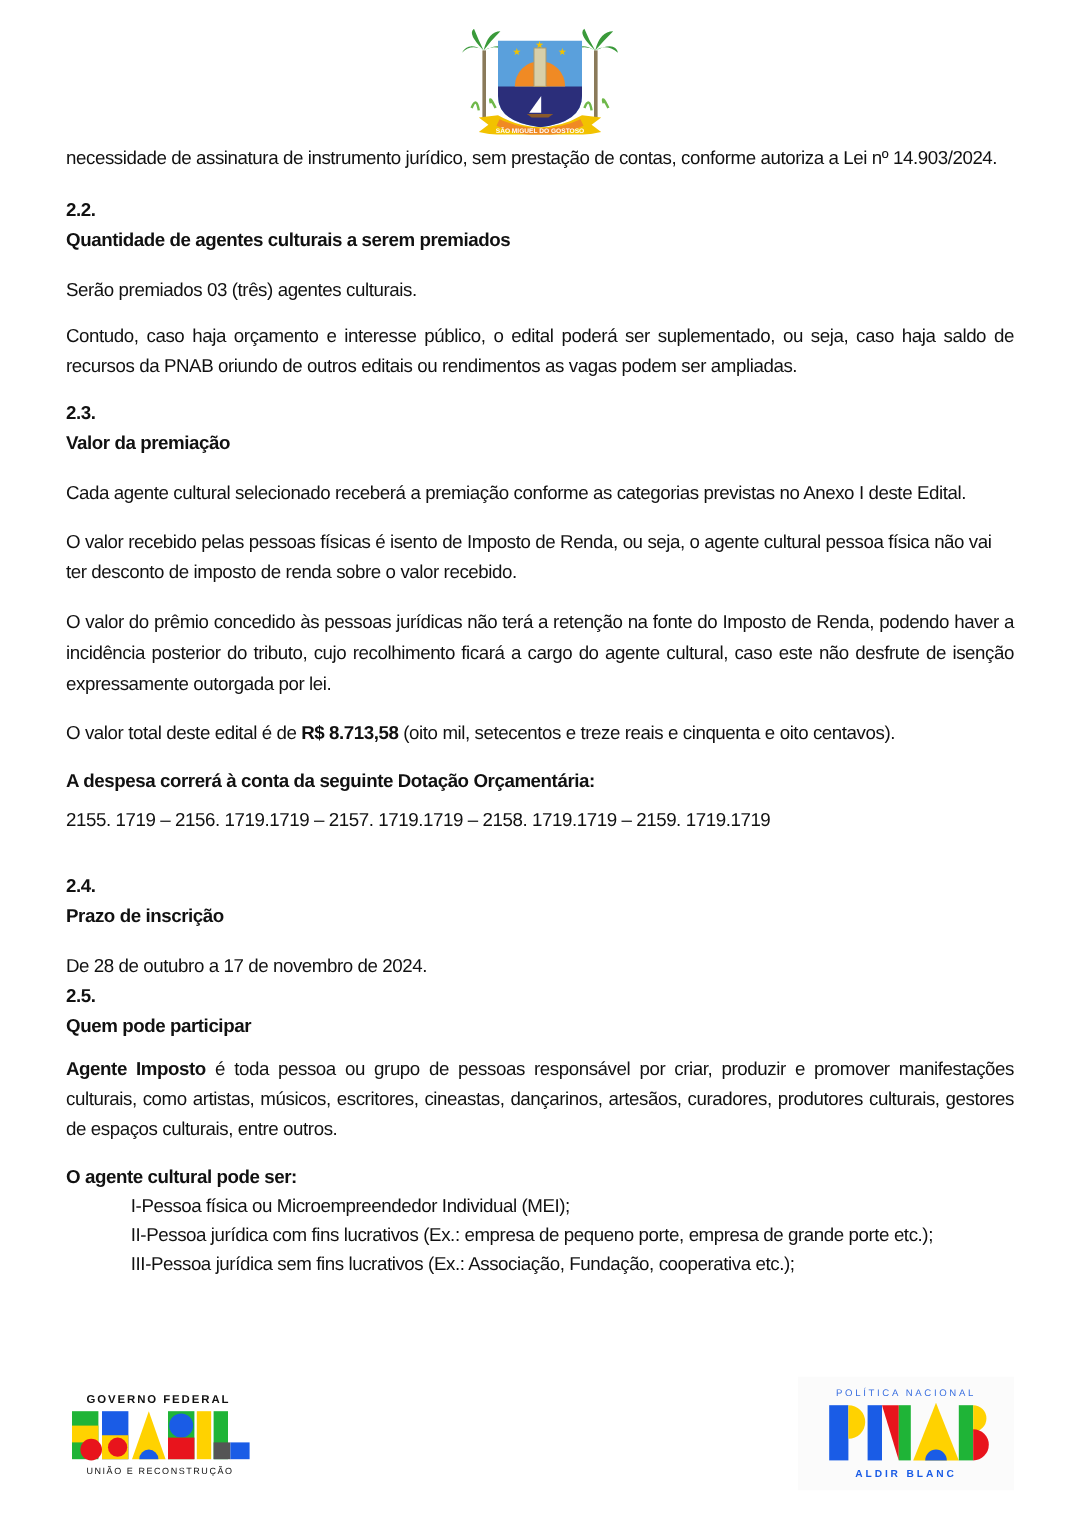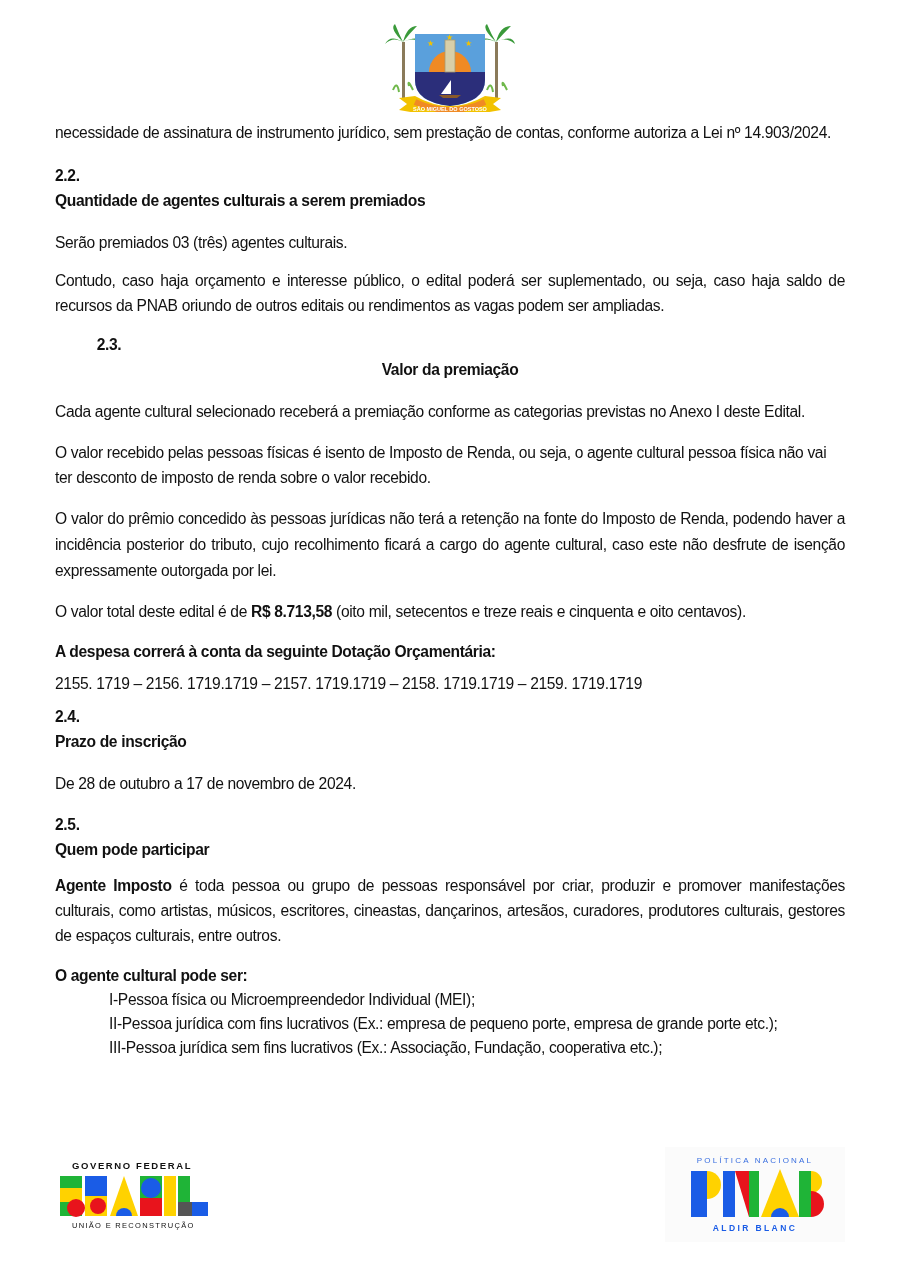--- a/index.html
+++ b/index.html
@@ -57,40 +57,40 @@
 
     <p class="just">necessidade de assinatura de instrumento jurídico, sem prestação de contas, conforme autoriza a Lei nº 14.903/2024.</p>
 
     <div class="sec" style="margin-top:18px;">
       <span class="num">2.2.</span>
       <span>Quantidade de agentes culturais a serem premiados</span>
     </div>
     <p style="margin-top:17px;">Serão premiados 03 (três) agentes culturais.</p>
     <p class="just" style="margin-top:13px;">Contudo, caso haja orçamento e interesse público, o edital poderá ser suplementado, ou seja, caso haja saldo de recursos da PNAB oriundo de outros editais ou rendimentos as vagas podem ser ampliadas.</p>
 
-    <div class="sec" style="margin-top:14px;text-align:center;">
+    <div class="sec" style="margin-top:14px;">
       <span class="num">2.3.</span>
       <span>Valor da premiação</span>
     </div>
     <p style="margin-top:17px;">Cada agente cultural selecionado receberá a premiação conforme as categorias previstas no Anexo I deste Edital.</p>
     <p style="margin-top:16px;">O valor recebido pelas pessoas físicas é isento de Imposto de Renda, ou seja, o agente cultural pessoa física não vai ter desconto de imposto de renda sobre o valor recebido.</p>
     <p class="just" style="margin-top:16px; line-height:26px;">O valor do prêmio concedido às pessoas jurídicas não terá a retenção na fonte do Imposto de Renda, podendo haver a incidência posterior do tributo, cujo recolhimento ficará a cargo do agente cultural, caso este não desfrute de isenção expressamente outorgada por lei.</p>
     <p style="margin-top:15px;">
       <span>O valor total deste edital é de </span><span class="b">R$ 8.713,58</span><span> (oito mil, setecentos e treze reais e cinquenta e oito centavos).</span>
     </p>
     <p class="b" style="margin-top:15px;">A despesa correrá à conta da seguinte Dotação Orçamentária:</p>
     <p style="margin-top:7px;">2155. 1719 – 2156. 1719.1719 – 2157. 1719.1719 – 2158. 1719.1719 – 2159. 1719.1719</p>
 
-    <div class="sec" style="margin-top:8px;">
+    <div class="sec" style="margin-top:30px;">
       <span class="num2">2.4.</span>
       <span>Prazo de inscrição</span>
     </div>
     <p style="margin-top:17px;">De 28 de outubro a 17 de novembro de 2024.</p>
 
-    <div class="sec" style="margin-top:16px;">
+    <div class="sec" style="">
       <span class="num">2.5.</span>
       <span>Quem pode participar</span>
     </div>
     <p class="just" style="margin-top:11px;">
       <span class="b">Agente Imposto</span><span> é toda pessoa ou grupo de pessoas responsável por criar, produzir e promover manifestações culturais, como artistas, músicos, escritores, cineastas, dançarinos, artesãos, curadores, produtores culturais, gestores de espaços culturais, entre outros.</span>
     </p>
     <p class="b" style="margin-top:15px;">O agente cultural pode ser:</p>
 
     <div style="padding-left:54px; line-height:24px;">
       <p><span class="ln">I-</span><span>Pessoa física ou Microempreendedor Individual (MEI);</span></p>

